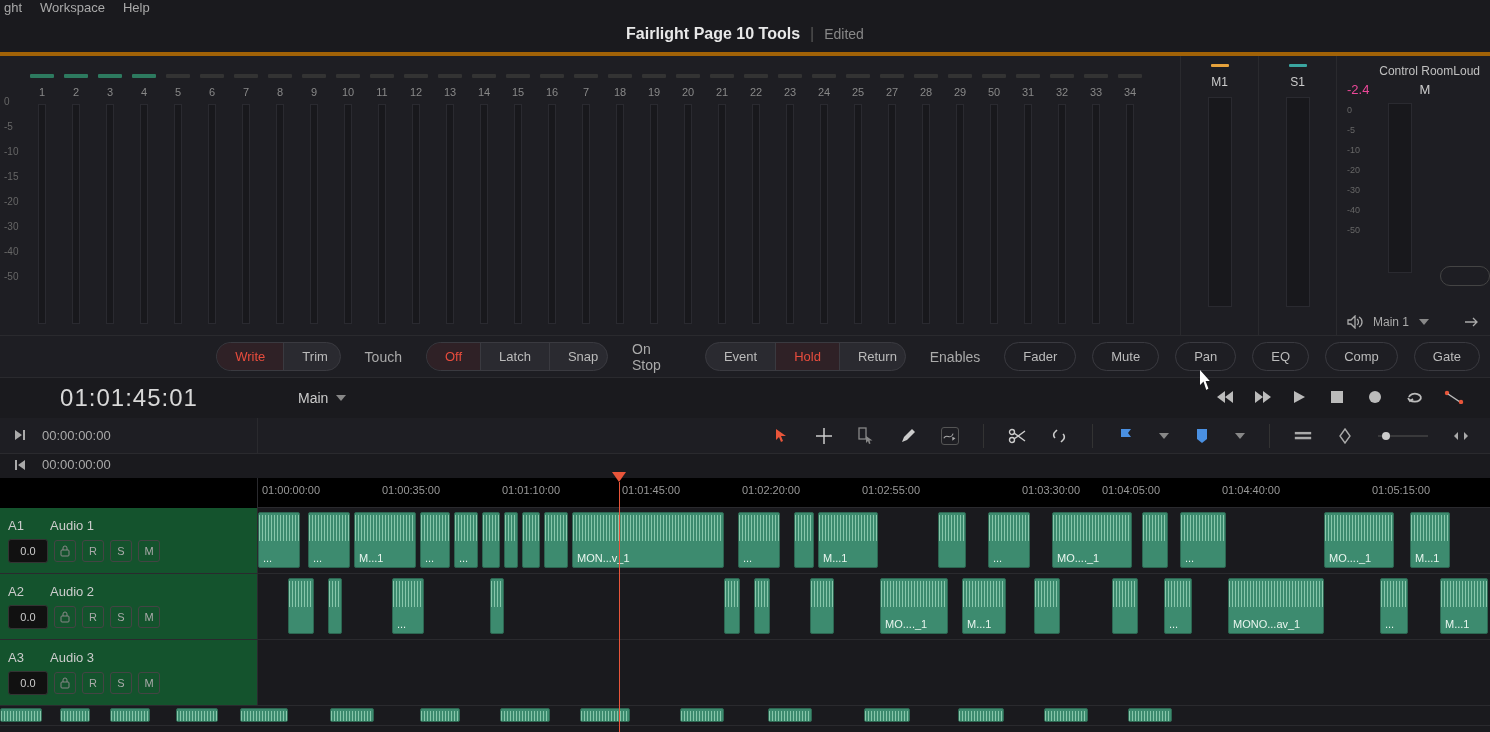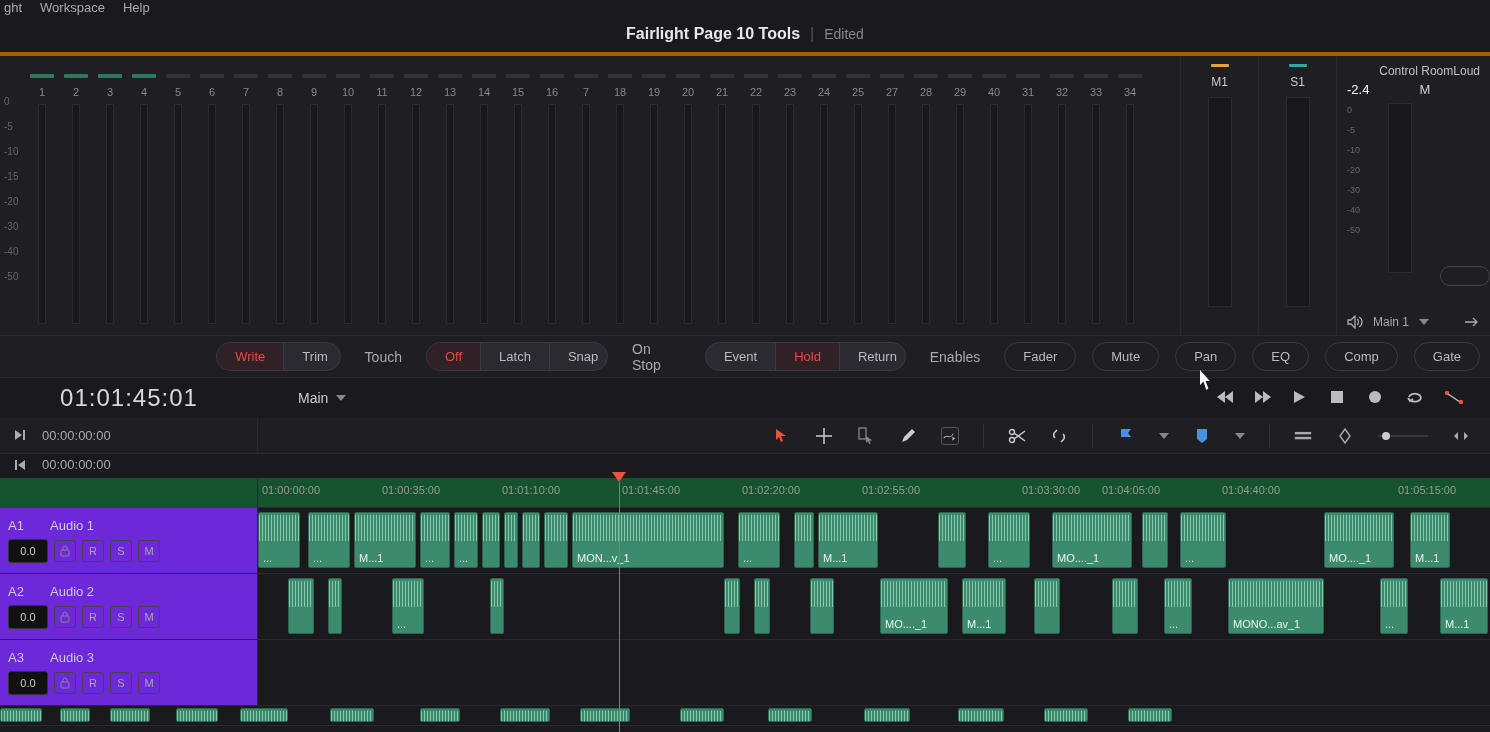--- a/index.html
+++ b/index.html
@@ -24,21 +24,21 @@
 .ch .tick { width:24px; height:4px; background:#2d7a5f; margin:0 auto 8px; border-radius:1px; }
 .ch .tick.off { background:#333; }
 .ch .num { font-size:11px; color:#888; }
 .ch-meter { width:8px; height:220px; background:#18181c; margin:6px auto 0; border:1px solid #2a2a30; }
 .bus-block { width:78px; border-left:1px solid #2a2a2e; text-align:center; padding-top:8px; }
 .bus-block .bar { width:18px; height:3px; margin:0 auto 8px; border-radius:1px; }
 .bus-block .lbl { font-size:12px; color:#ccc; }
 .bus-block .meter2 { width:24px; height:210px; background:#18181c; margin:8px auto 0; border:1px solid #2a2a30; }
 .ctrl-room { flex:1; border-left:1px solid #2a2a2e; padding:8px 10px; position:relative; }
 .ctrl-room .hdr { display:flex; justify-content:flex-end; font-size:12px; }
-.ctrl-room .val { text-align:center; color:#ffffff; font-size:13px; margin-top:4px; }
+.ctrl-room .val { text-align:center; color:#ec4899; font-size:13px; margin-top:4px; }
 .ctrl-room .meter3 { width:24px; height:170px; background:#18181c; margin:6px 0 0 20px; border:1px solid #2a2a30; }
 .ctrl-room .btm { position:absolute; bottom:6px; left:10px; right:10px; display:flex; align-items:center; gap:10px; color:#aaa; }
 .ctrl-room .pill { border:1px solid #444; border-radius:10px; height:20px; width:40px; }
 
 
 .auto-bar { height:42px; background:#1e1e23; display:flex; align-items:center; gap:16px; padding:0 10px; border-bottom:1px solid #2a2a2e; }
 .seg { display:flex; background:#2a2a30; border-radius:18px; overflow:hidden; border:1px solid #3a3a40; }
 .seg .btn { padding:6px 18px; font-size:13px; color:#bbb; cursor:pointer; border-right:1px solid #3a3a40; }
 .seg .btn:last-child { border-right:none; }
 .seg .btn.active-red { color:#e84c3d; background:#2f2126; }
@@ -58,31 +58,31 @@
 .marker-row { height:36px; display:flex; background:#1e1e23; border-bottom:1px solid #2a2a2e; }
 .marker-left { width:258px; border-right:1px solid #2a2a2e; }
 .mk-line { height:34px; display:flex; align-items:center; gap:16px; padding-left:14px; color:#aaa; font-size:13px; }
 
 
 .tool-row { padding-right:20px; display:flex; gap:24px; align-items:center; justify-content:flex-end; }
 .tl-ico { width:18px; height:18px; cursor:pointer; display:flex; align-items:center; justify-content:center; }
 .vline { width:1px; height:24px; background:#333; }
 
 
-.ruler-row { height:30px; display:flex; background:#14532d; }
+.ruler-row { height:30px; display:flex; background:#000000; }
 .ruler-left { width:258px; border-right:1px solid #2a2a2e; }
 .ruler { flex:1; position:relative; color:#999; font-size:11px; border-bottom:1px solid #2a2a2e; }
 .rtick { position:absolute; top:6px; }
 .playhead { position:absolute; top:-6px; width:0; height:0; border-left:7px solid transparent; border-right:7px solid transparent; border-top:10px solid #e8553a; }
 .playline { position:absolute; top:4px; width:1px; background:#e8553a; }
 
 
 .tracks { display:flex; flex-direction:column; }
 .track { display:flex; height:66px; border-bottom:1px solid #2a2a2e; }
-.thead { width:258px; border-right:1px solid #2a2a2e; display:flex; flex-direction:column; justify-content:center; background:#6d28d9; padding:4px 8px; }
+.thead { width:258px; border-right:1px solid #2a2a2e; display:flex; flex-direction:column; justify-content:center; background:#14532d; padding:4px 8px; }
 .thead-row1 { display:flex; align-items:center; gap:12px; font-size:13px; }
 .thead-row1 .id { width:30px; color:#ccc; }
 .thead-row1 .nm { color:#ccc; }
 .thead-row2 { display:flex; align-items:center; gap:6px; margin-top:6px; }
 .volbox { width:40px; height:24px; background:#111; border:1px solid #333; border-radius:3px; font-size:11px; display:flex; align-items:center; justify-content:center; color:#ccc; }
 .sq { width:22px; height:22px; border:1px solid #444; border-radius:3px; font-size:11px; display:flex; align-items:center; justify-content:center; color:#aaa; cursor:pointer; }
 .tcontent { flex:1; position:relative; background:#1a1a1e; overflow:hidden; }
 .clip { position:absolute; top:4px; height:56px; background:#3d8b6f; border:1px solid #2c6651; border-radius:2px; overflow:hidden; }
 .clip .wave { position:absolute; top:2px; left:0; right:0; height:26px; background:repeating-linear-gradient(90deg,#a6e0c4 0 1px,transparent 1px 3px); opacity:.7; }
 .clip .lbl { position:absolute; bottom:3px; left:4px; font-size:11px; color:#e8f5ee; white-space:nowrap; }
@@ -255,21 +255,21 @@
           <div class="num">28</div>
           <div class="ch-meter"></div>
         </div>
         <div class="ch">
           <div class="tick off"></div>
           <div class="num">29</div>
           <div class="ch-meter"></div>
         </div>
         <div class="ch">
           <div class="tick off"></div>
-          <div class="num">40</div>
+          <div class="num">50</div>
           <div class="ch-meter"></div>
         </div>
         <div class="ch">
           <div class="tick off"></div>
           <div class="num">31</div>
           <div class="ch-meter"></div>
         </div>
         <div class="ch">
           <div class="tick off"></div>
           <div class="num">32</div>
@@ -533,21 +533,21 @@
     <div class="playhead" id="playhead" style="left: 354px;"></div>
   <div class="rtick" style="left: 4px;">01:00:00:00</div>
         <div class="rtick" style="left: 124px;">01:00:35:00</div>
         <div class="rtick" style="left: 244px;">01:01:10:00</div>
         <div class="rtick" style="left: 364px;">01:01:45:00</div>
         <div class="rtick" style="left: 484px;">01:02:20:00</div>
         <div class="rtick" style="left: 604px;">01:02:55:00</div>
         <div class="rtick" style="left: 724px; margin-left: 40px;">01:03:30:00</div>
         <div class="rtick" style="left: 844px;">01:04:05:00</div>
         <div class="rtick" style="left: 964px;">01:04:40:00</div>
-        <div class="rtick" style="left: 1140px;">01:05:15:00</div>
+        <div class="rtick" style="left: 1114px;">01:05:15:00</div>
       </div>
 </div>
 
 <div class="tracks" id="tracks">
       <div class="track">
         <div class="thead">
           <div class="thead-row1">
             <span class="id">A1</span>
             <span class="nm">Audio 1</span>
           </div>

